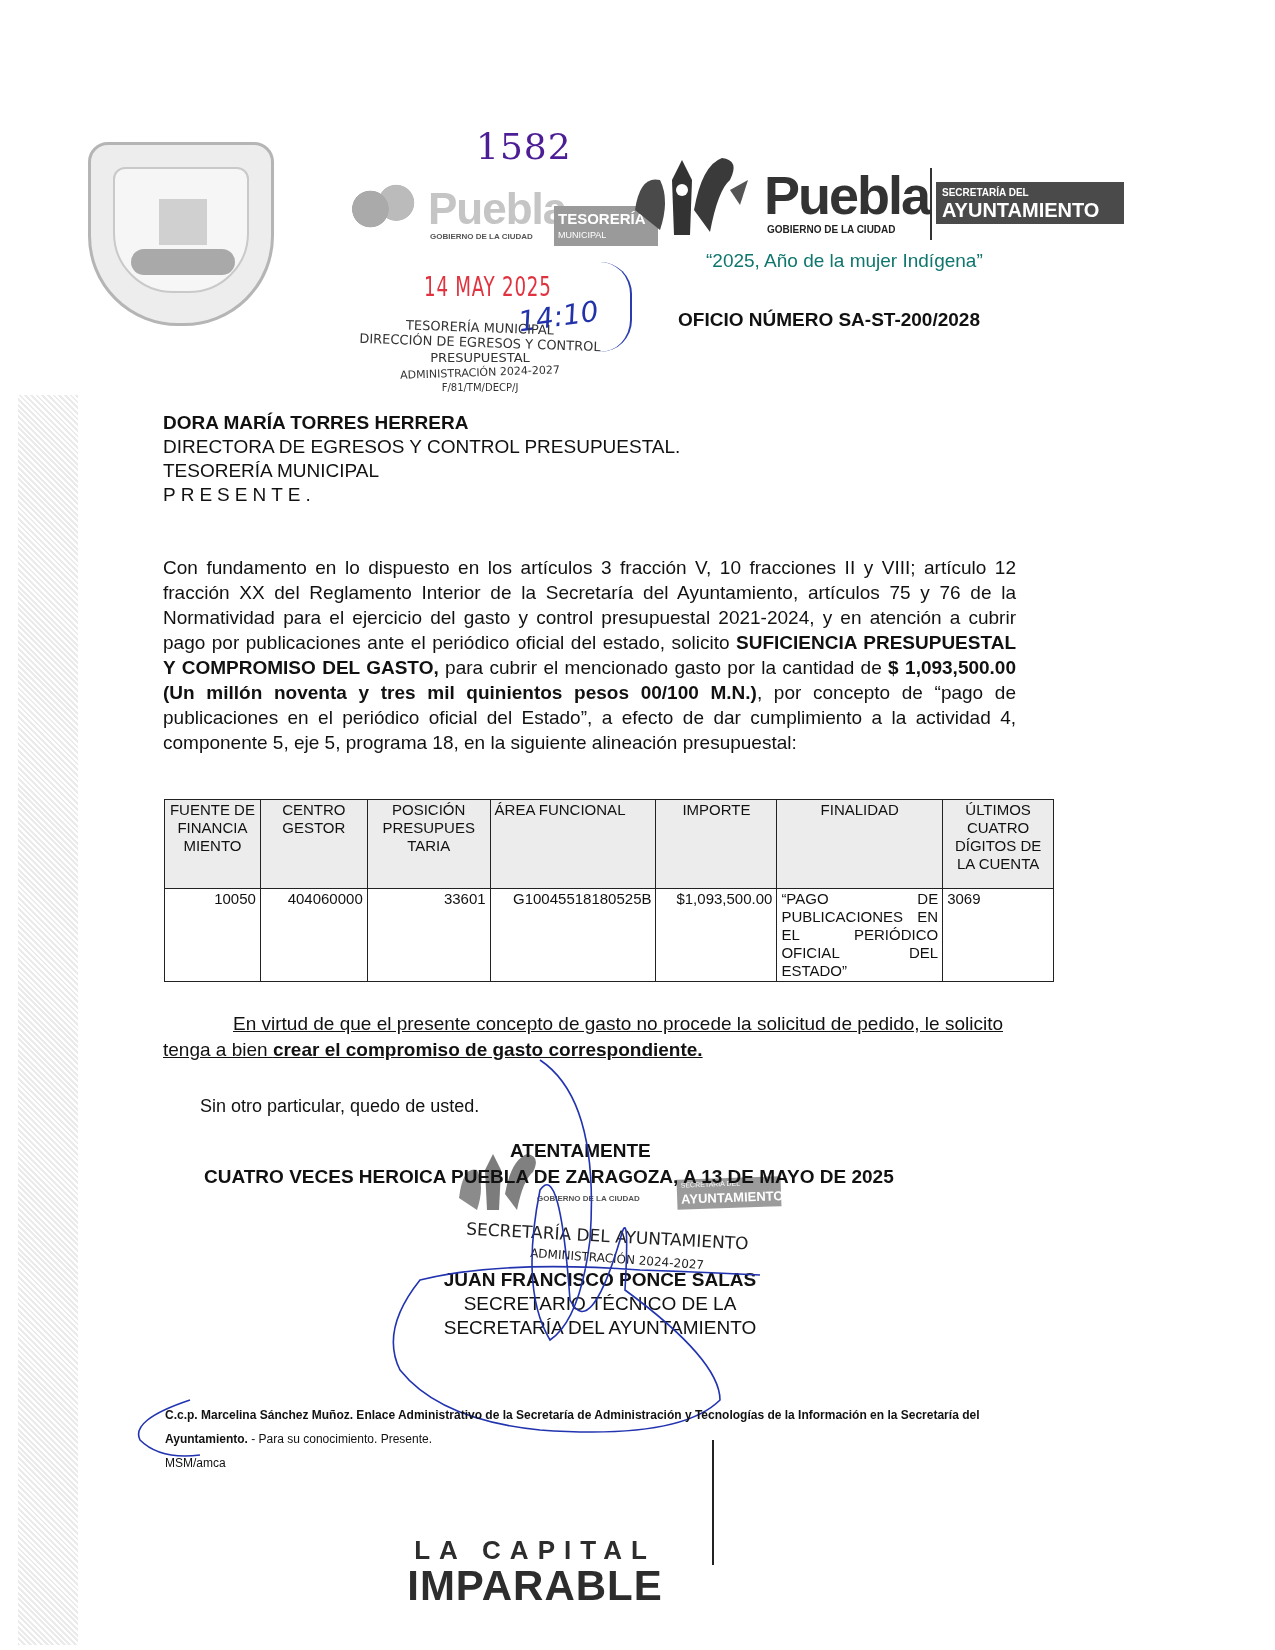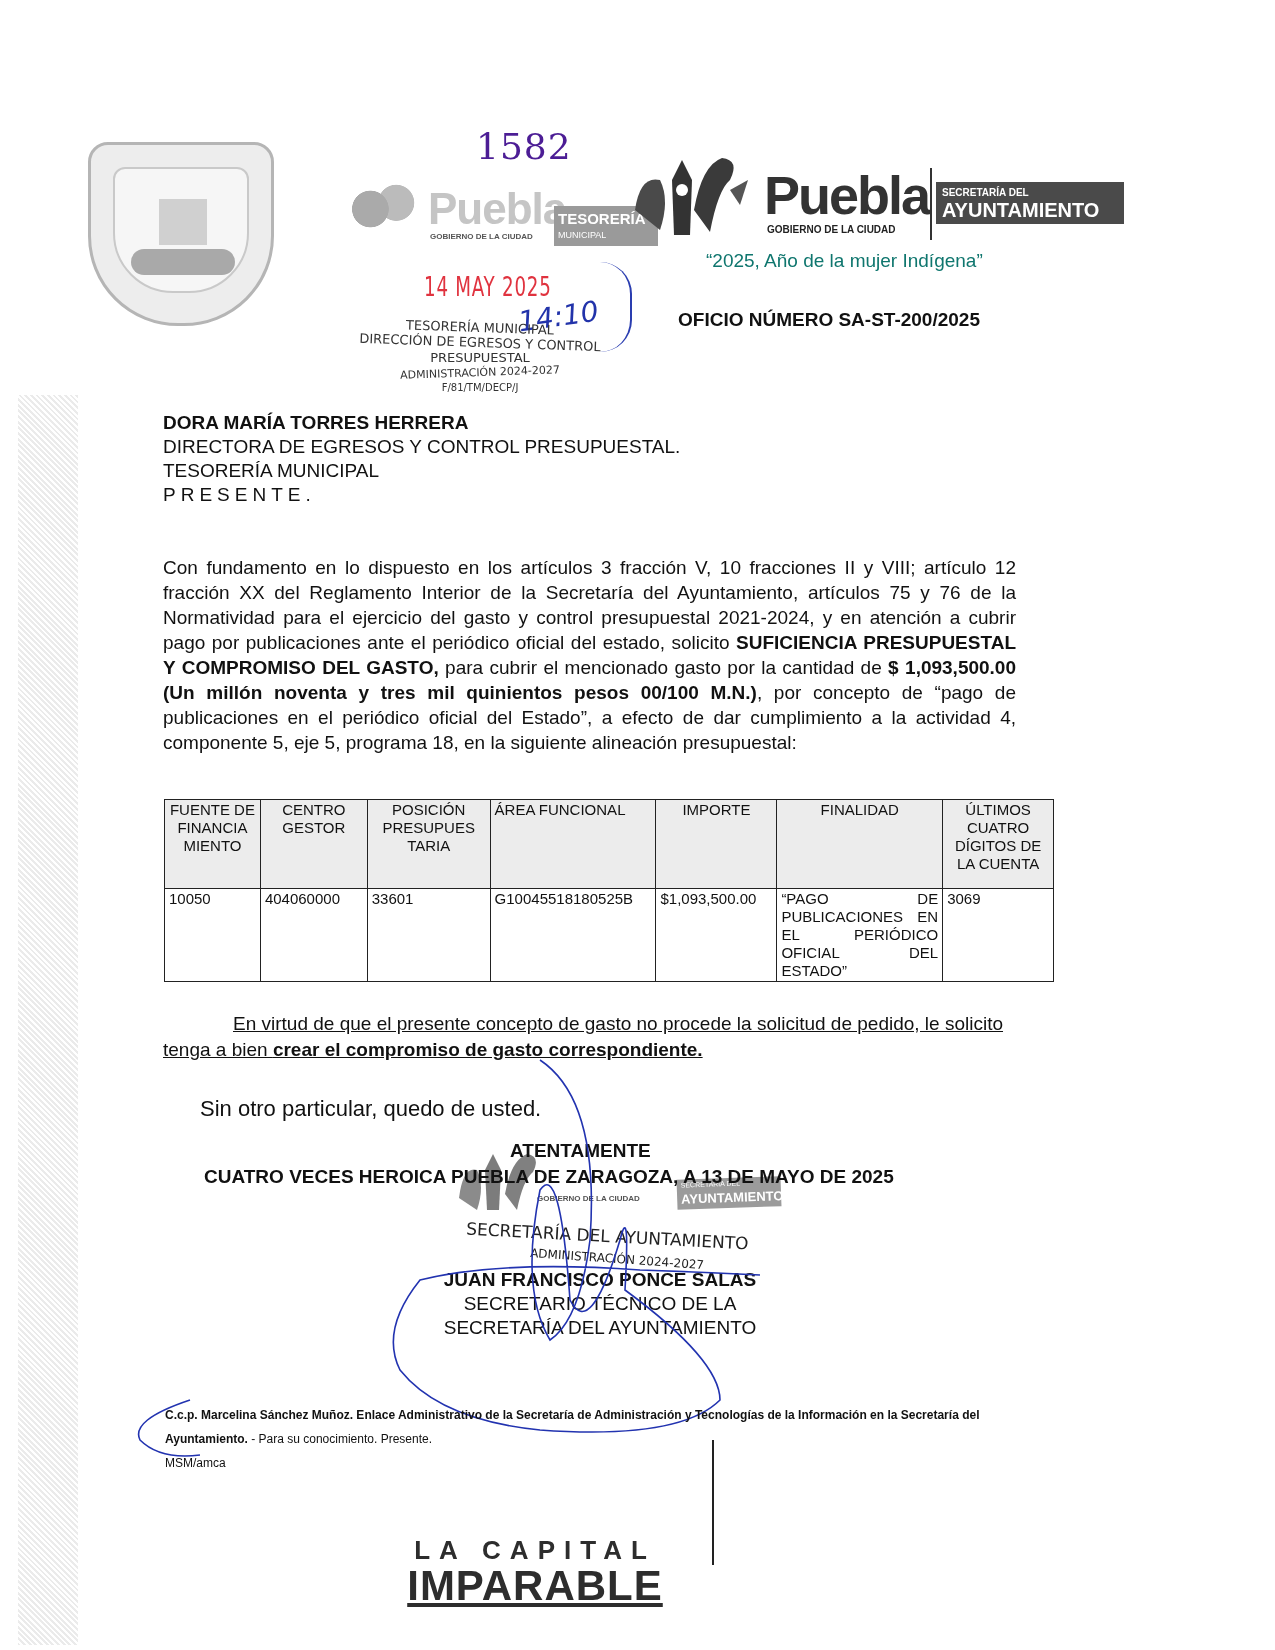--- a/index.html
+++ b/index.html
@@ -67,27 +67,27 @@
 
   
   .para { left:163px; top:555px; width:853px; font-size:19px; line-height:25px; text-align:justify; }
   .para b { font-weight:bold; }
 
   
   .tbl { left:164px; top:799px; width:890px; border-collapse:collapse; font-size:15px;padding-left:44px; }
   .tbl th, .tbl td { border:1.5px solid #222; vertical-align:top; padding:1px 4px; line-height:18px; }
   .tbl th { font-weight:normal; background:#ececec; text-align:center; height:86px; }
   .tbl td { height:86px; }
-  .tbl td.c { text-align:left; }
+  .tbl td.c { text-align:right; }
   .tbl td.fin { text-align:justify; text-align-last:left; }
 
   
   .closing { left:163px; top:1011px; width:856px; font-size:19px; line-height:26px; text-decoration:underline; }
   .closing .indent { display:inline-block; width:70px; }
-  .sin-otro { left:200px; top:1096px; font-size:22px; }
+  .sin-otro { left:200px; top:1096px; font-size:18px; }
   .atentamente { left:510px; top:1140px; font-size:19px; font-weight:bold; }
   .place-date { left:204px; top:1166px; font-size:19px; font-weight:bold; }
 
   
   .seal2 { left:455px; top:1148px; width:330px; height:66px; opacity:0.85; }
   .seal2 .gob { position:absolute; left:82px; top:46px; font-size:8px; font-weight:bold; color:#333; }
   .seal2 .badge { position:absolute; left:222px; top:30px; width:104px; height:30px; background:#8a8a8a; color:#fff; transform:rotate(-2deg); }
   .seal2 .badge .b1 { position:absolute; left:4px; top:2px; font-size:7px; }
   .seal2 .badge .b2 { position:absolute; left:4px; top:12px; font-size:13px; font-weight:bold; }
   .stamp2 { left:466px; top:1226px; font-family:"DejaVu Sans", sans-serif; font-size:17px; color:#222; transform:rotate(3deg); }
@@ -95,21 +95,21 @@
 
   .signer { left:420px; top:1268px; width:360px; text-align:center; font-size:19px; line-height:24px; }
   .signer .n { font-weight:bold; }
 
   .ccp { left:165px; top:1403px; width:870px; font-size:12px; line-height:24px; }
   .ccp b { font-weight:bold; }
 
   
   .footer-logo { left:390px; top:1535px; width:290px; height:90px; text-align:center; color:#2d2d2d; }
   .footer-logo .l1 { font-size:26px; font-weight:bold; letter-spacing:9px; }
-  .footer-logo .l2 { font-size:42px; font-weight:bold; letter-spacing:1px; line-height:40px;text-decoration:underline; }
+  .footer-logo .l2 { font-size:42px; font-weight:bold; letter-spacing:1px; line-height:40px; }
   .footer-vbar { left:712px; top:1440px; width:2px; height:125px; background:#222; }
 </style>
 </head>
 <body>
 
 <div class="abs side-border"></div>
 
 <div class="abs seal">
   <div class="seal-inner">
     <div class="seal-castle"></div>
@@ -151,21 +151,21 @@
 <div class="abs pen-stroke"></div>
 <div class="abs stamp-lines">
   <div class="s1">TESORERÍA MUNICIPAL</div>
   <div class="s2">DIRECCIÓN DE EGRESOS Y CONTROL</div>
   <div class="s3">PRESUPUESTAL</div>
   <div class="s4">ADMINISTRACIÓN 2024-2027</div>
   <div class="s5">F/81/TM/DECP/J</div>
 </div>
 
 <div class="abs motto">“2025, Año de la mujer Indígena”</div>
-<div class="abs oficio">OFICIO NÚMERO SA-ST-200/2025</div>
+<div class="abs oficio">OFICIO NÚMERO SA-ST-200/2028</div>
 
 <div class="abs addr">
   <div class="name">DORA MARÍA TORRES HERRERA</div>
   <div>DIRECTORA DE EGRESOS Y CONTROL PRESUPUESTAL.</div>
   <div>TESORERÍA MUNICIPAL</div>
   <div class="presente">PRESENTE.</div>
 </div>
 
 <div class="abs para"><span>Con fundamento en lo dispuesto en los artículos 3 fracción V, 10 fracciones II y VIII; artículo 12 fracción XX del Reglamento Interior de la Secretaría del Ayuntamiento, artículos 75 y 76 de la Normatividad para el ejercicio del gasto y control presupuestal 2021-2024, y en atención a cubrir pago por publicaciones ante el periódico oficial del estado, solicito </span><b>SUFICIENCIA PRESUPUESTAL Y COMPROMISO DEL GASTO,</b><span> para cubrir el mencionado gasto por la cantidad de </span><b>$ 1,093,500.00 (Un millón noventa y tres mil quinientos pesos 00/100 M.N.)</b><span>, por concepto de “pago de publicaciones en el periódico oficial del Estado”, a efecto de dar cumplimiento a la actividad 4, componente 5, eje 5, programa 18, en la siguiente alineación presupuestal:</span></div>
 

